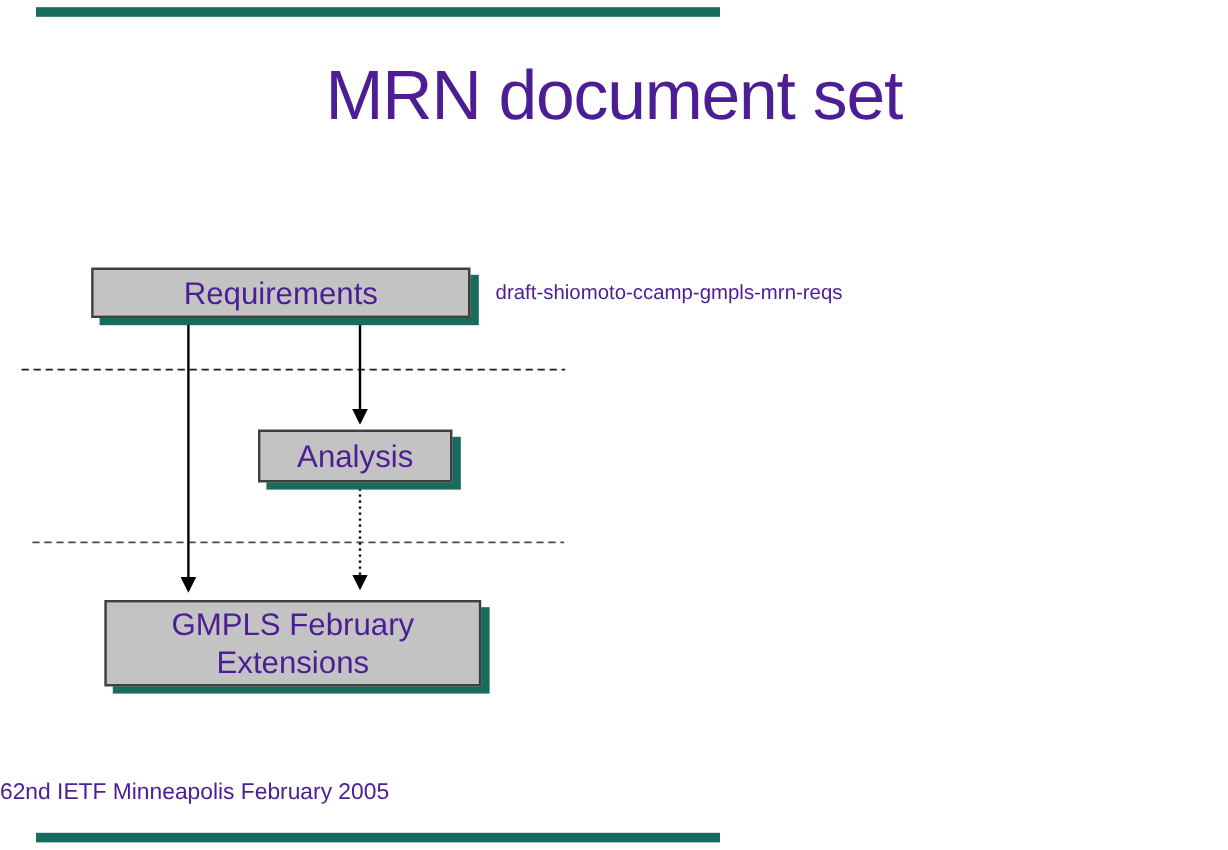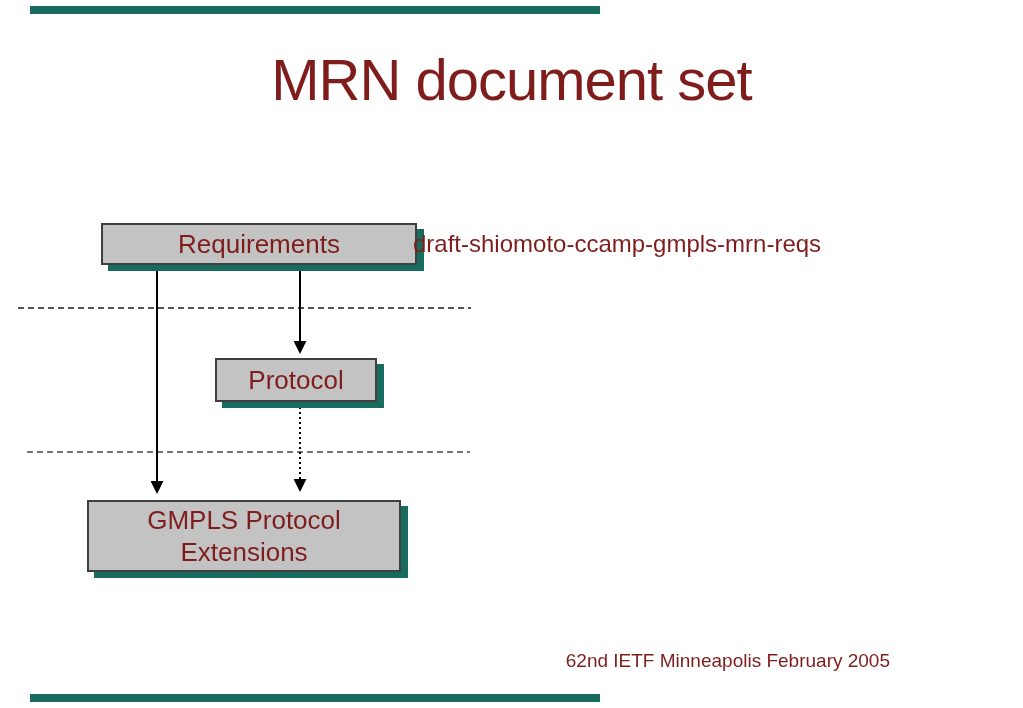--- a/index.html
+++ b/index.html
@@ -3,21 +3,21 @@
 <meta charset="utf-8">
 <style>
   html, body { margin: 0; padding: 0; background: #ffffff; }
   .slide {
     position: relative;
     width: 1023px;
     height: 708px;
     background: #ffffff;
     overflow: hidden;
     font-family: "Liberation Sans", "DejaVu Sans", sans-serif;
-    color: #7f1d1d;
+    color: #4c1d95;
   }
   .accent-bar {
     position: absolute;
     left: 30px;
     width: 570px;
     height: 8px;
     background: var(--accent, #176c5d);
   }
   .accent-bar.top { top: 6px; }
   .accent-bar.bottom { top: 694px; }
@@ -45,39 +45,39 @@
     background: var(--box_fill, #c3c3c3);
     border: 2px solid var(--box_border, #3f3f3f);
     box-shadow: 7px 6px 0 0 var(--accent, #176c5d);
     display: flex;
     align-items: center;
     justify-content: center;
     text-align: center;
     font-size: 26px;
     line-height: 1.25;
   }
-  .box.requirements { left: 101px;  top: 223px; width: 316px; height: 42px; }
+  .box.requirements { left: 76px;  top: 223px; width: 316px; height: 42px; }
   .box.analysis     { left: 215px; top: 358px; width: 162px; height: 44px; }
   .box.extensions   { left: 87px;  top: 500px; width: 314px; height: 72px; padding: 0 10px; }
   .draft {
     position: absolute;
     display: flex;
     align-items: center;
-    font-size: 24px;
+    font-size: 17px;
     white-space: nowrap;
   }
   .draft.req  { left: 413px; top: 223px; height: 42px; }
   .draft.eval { left: 392px; top: 358px; height: 44px; }
   .draft.ext  { left: 412px; top: 500px; height: 46px; }
   .footer {
     position: absolute;
     top: 650px;
     left: 0;
     width: 890px;
-    text-align: right;
+    text-align: left;
     font-size: 19px;
   }
 </style>
 </head>
 <body>
 
 <div class="slide">
 
   <div class="accent-bar top"></div>
 
@@ -93,24 +93,24 @@
     <line x1="27" y1="452" x2="470" y2="452" stroke="#4a4a4a" stroke-width="1.5" stroke-dasharray="6 4"></line>
     <line x1="157" y1="265" x2="157" y2="490" stroke="#000000" stroke-width="2" marker-end="url(#arrowhead)"></line>
     <line x1="300" y1="265" x2="300" y2="350" stroke="#000000" stroke-width="2" marker-end="url(#arrowhead)"></line>
     <line x1="300" y1="402" x2="300" y2="488" stroke="#000000" stroke-width="2" stroke-dasharray="2 3" marker-end="url(#arrowhead)"></line>
   </svg>
 
   <div class="box requirements">
     <span>Requirements</span>
   </div>
   <div class="box analysis">
-    <span>Protocol</span>
+    <span>Analysis</span>
   </div>
   <div class="box extensions">
-    <span>GMPLS Protocol Extensions</span>
+    <span>GMPLS February Extensions</span>
   </div>
 
   <div class="draft req">
     <span>draft-shiomoto-ccamp-gmpls-mrn-reqs</span>
   </div>
 
   <div class="footer">62nd IETF Minneapolis February 2005</div>
 
   <div class="accent-bar bottom"></div>
 

